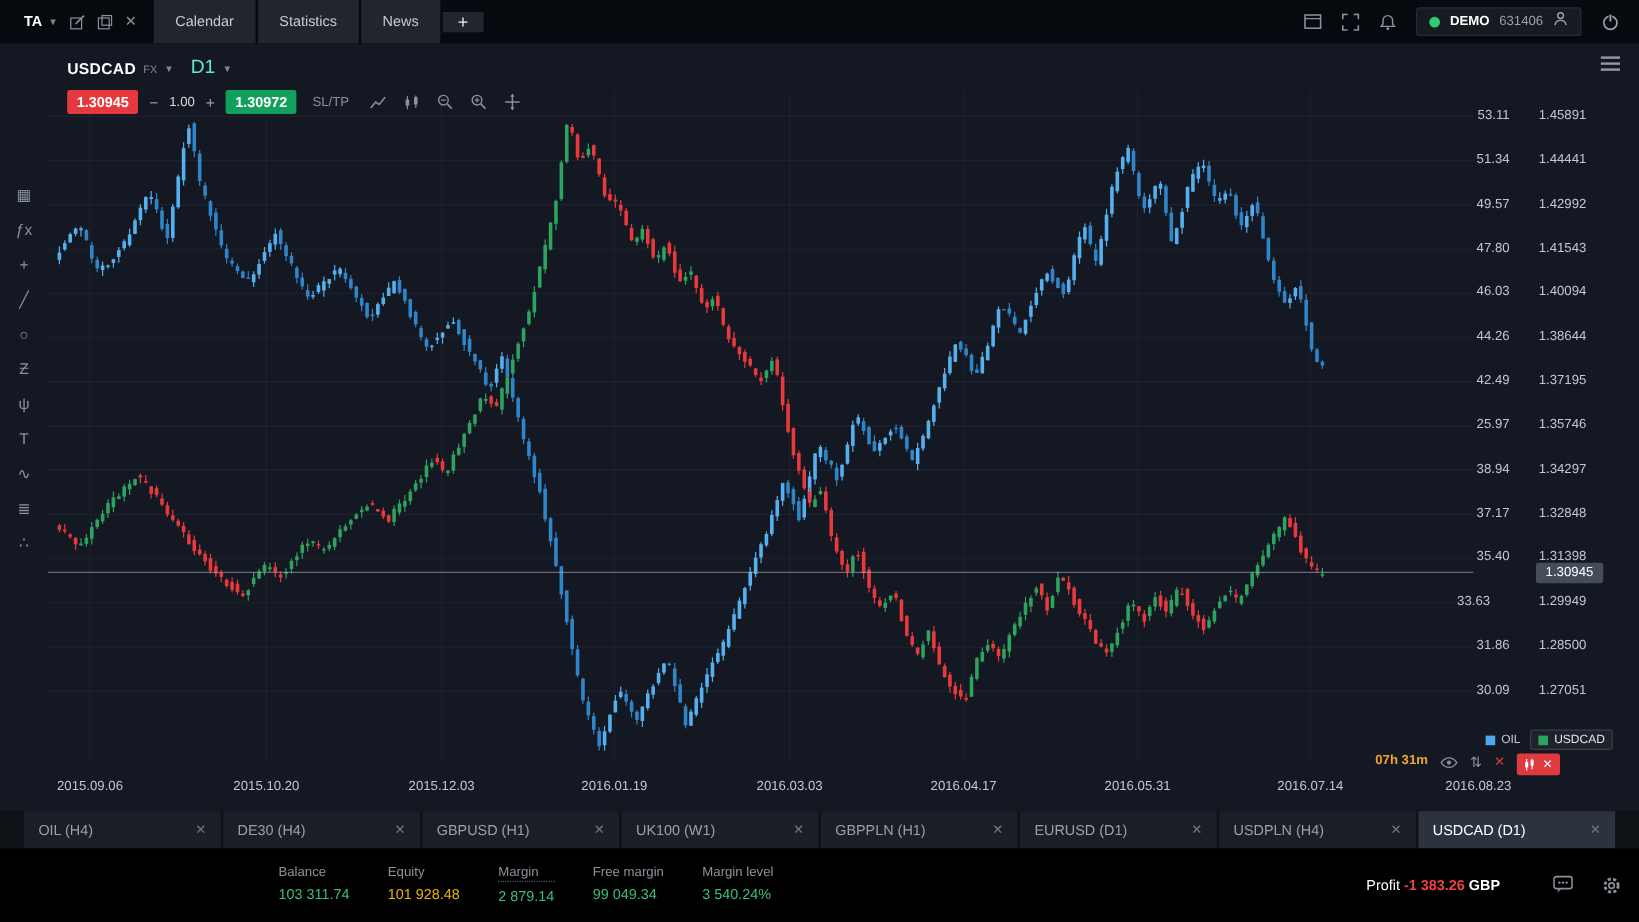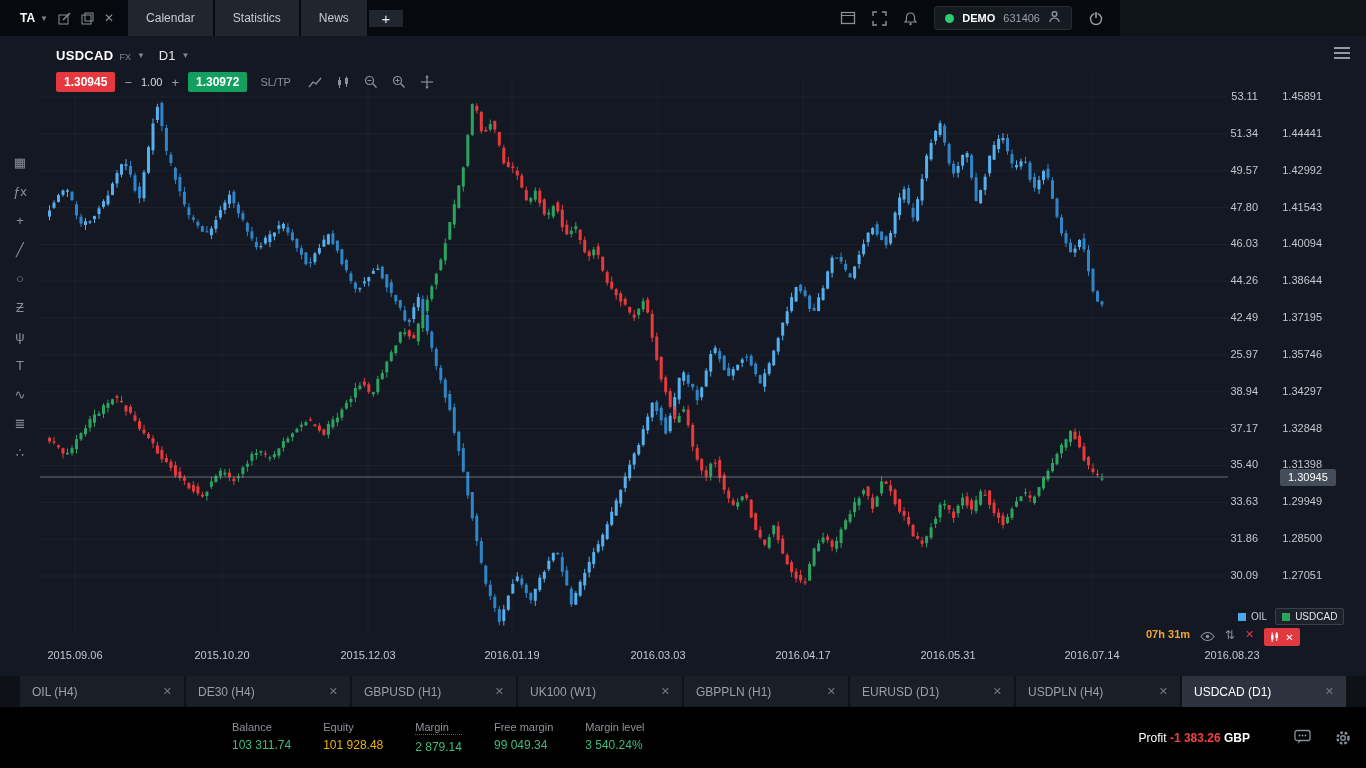--- a/index.html
+++ b/index.html
@@ -1,21 +1,21 @@
 <!DOCTYPE html>
 <html><head>
 <meta charset="utf-8">
 <style>
   * { margin:0; padding:0; box-sizing:border-box; }
   html,body { width:1366px; height:768px; background:#000; overflow:hidden;
     font-family:"Liberation Sans", sans-serif; }
   .app { position:relative; width:1366px; height:768px; background:#10141b; }
 
   
-  .topbar { position:absolute; top:0; left:0; width:1120px; height:36px;
+  .topbar { position:absolute; top:0; left:0; width:1366px; height:36px;
     background:#06090d; display:flex; align-items:center; z-index:20; }
   .ws { display:flex; align-items:center; gap:5px; padding:0 10px 0 20px;
     color:#fff; font-size:12px; font-weight:bold; }
   .caret { color:#7e8692; font-size:8px; }
   .winicons { display:flex; align-items:center; gap:10px; margin-right:14px; }
   .winicons svg, .tr-icons svg { display:block; }
   .ttabs { display:flex; gap:2px; height:36px; align-items:stretch; }
   .ttab { background:#20252e; color:#c7ccd4; font-size:12px; padding:0 18px;
     display:flex; align-items:center; cursor:pointer; }
   .ttab-plus { background:#20252e; color:#e8eaee; width:34px; justify-content:center;
@@ -31,21 +31,21 @@
   .chart-region { position:absolute; top:36px; left:0; width:1366px; height:640px;
     background:#141822; }
   .ltools { position:absolute; left:0; top:118px; width:40px; display:flex;
     flex-direction:column; align-items:center; gap:11px; z-index:6; }
   .ltool { color:#8a919c; font-size:13px; width:22px; height:18px; text-align:center;
     cursor:pointer; line-height:18px; }
   .hdr { position:absolute; left:56px; top:12px; z-index:8; }
   .hdr-r1 { display:flex; align-items:center; gap:6px; }
   .sym { color:#fff; font-size:13px; font-weight:bold; letter-spacing:.3px; }
   .mkt { color:#7e8692; font-size:9px; margin-top:2px; }
-  .tf { color:#e5e5e5; font-size:13px; margin-left:8px; }
+  .tf { color:#5eead4; font-size:16px; margin-left:8px; }
   .hdr-r2 { display:flex; align-items:center; gap:7px; margin-top:9px; }
   .px-btn { color:#fff; font-size:12px; font-weight:bold; padding:3px 8px;
     border-radius:2px; cursor:pointer; }
   .stepper { color:#9aa0a8; font-size:13px; cursor:pointer; padding:0 2px; }
   .vol { color:#d5d9df; font-size:11px; }
   .sltp { color:#8a919c; font-size:11px; margin-left:6px; cursor:pointer; }
   .hicons { display:flex; align-items:center; gap:14px; margin-left:10px; }
   .hicons svg { display:block; cursor:pointer; }
   .axis-label { position:absolute; font-size:11px; color:#c2c7cf; width:60px;
     text-align:right; }
@@ -1239,21 +1239,21 @@
       <div class="axis-label" style="left: 1198px; top: 90.846px;">51.34</div>
       <div class="axis-label" style="left: 1198px; top: 127.692px;">49.57</div>
       <div class="axis-label" style="left: 1198px; top: 164.538px;">47.80</div>
       <div class="axis-label" style="left: 1198px; top: 201.384px;">46.03</div>
       <div class="axis-label" style="left: 1198px; top: 238.23px;">44.26</div>
       <div class="axis-label" style="left: 1198px; top: 275.076px;">42.49</div>
       <div class="axis-label" style="left: 1198px; top: 311.922px;">25.97</div>
       <div class="axis-label" style="left: 1198px; top: 348.768px;">38.94</div>
       <div class="axis-label" style="left: 1198px; top: 385.614px;">37.17</div>
       <div class="axis-label" style="left: 1198px; top: 422.46px;">35.40</div>
-      <div class="axis-label" style="left: 1198px; top: 459.306px;">33.63</div>
+      <div class="axis-label" style="left: 1198px; top: 459.306px; text-align: center;">33.63</div>
       <div class="axis-label" style="left: 1198px; top: 496.152px;">31.86</div>
       <div class="axis-label" style="left: 1198px; top: 532.998px;">30.09</div>
       <div class="axis-label" style="left: 1262px; top: 54px;">1.45891</div>
       <div class="axis-label" style="left: 1262px; top: 90.846px;">1.44441</div>
       <div class="axis-label" style="left: 1262px; top: 127.692px;">1.42992</div>
       <div class="axis-label" style="left: 1262px; top: 164.538px;">1.41543</div>
       <div class="axis-label" style="left: 1262px; top: 201.384px;">1.40094</div>
       <div class="axis-label" style="left: 1262px; top: 238.23px;">1.38644</div>
       <div class="axis-label" style="left: 1262px; top: 275.076px;">1.37195</div>
       <div class="axis-label" style="left: 1262px; top: 311.922px;">1.35746</div>

